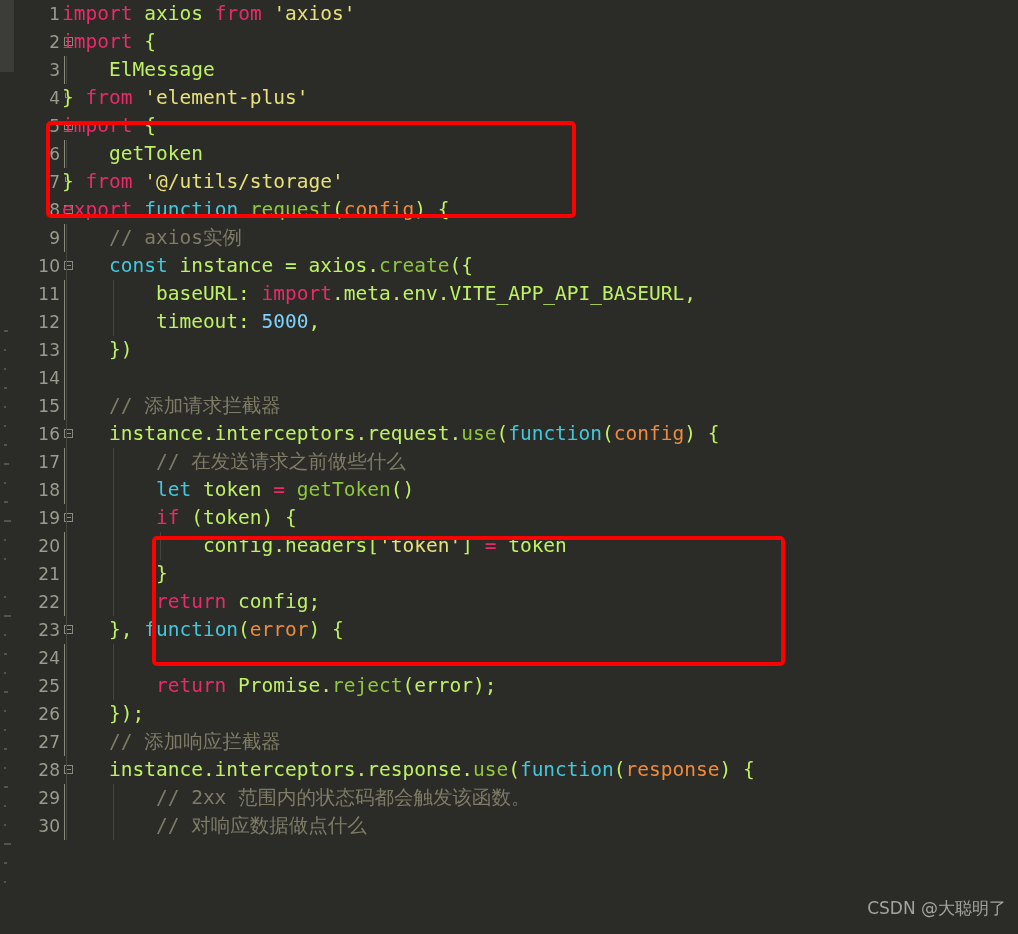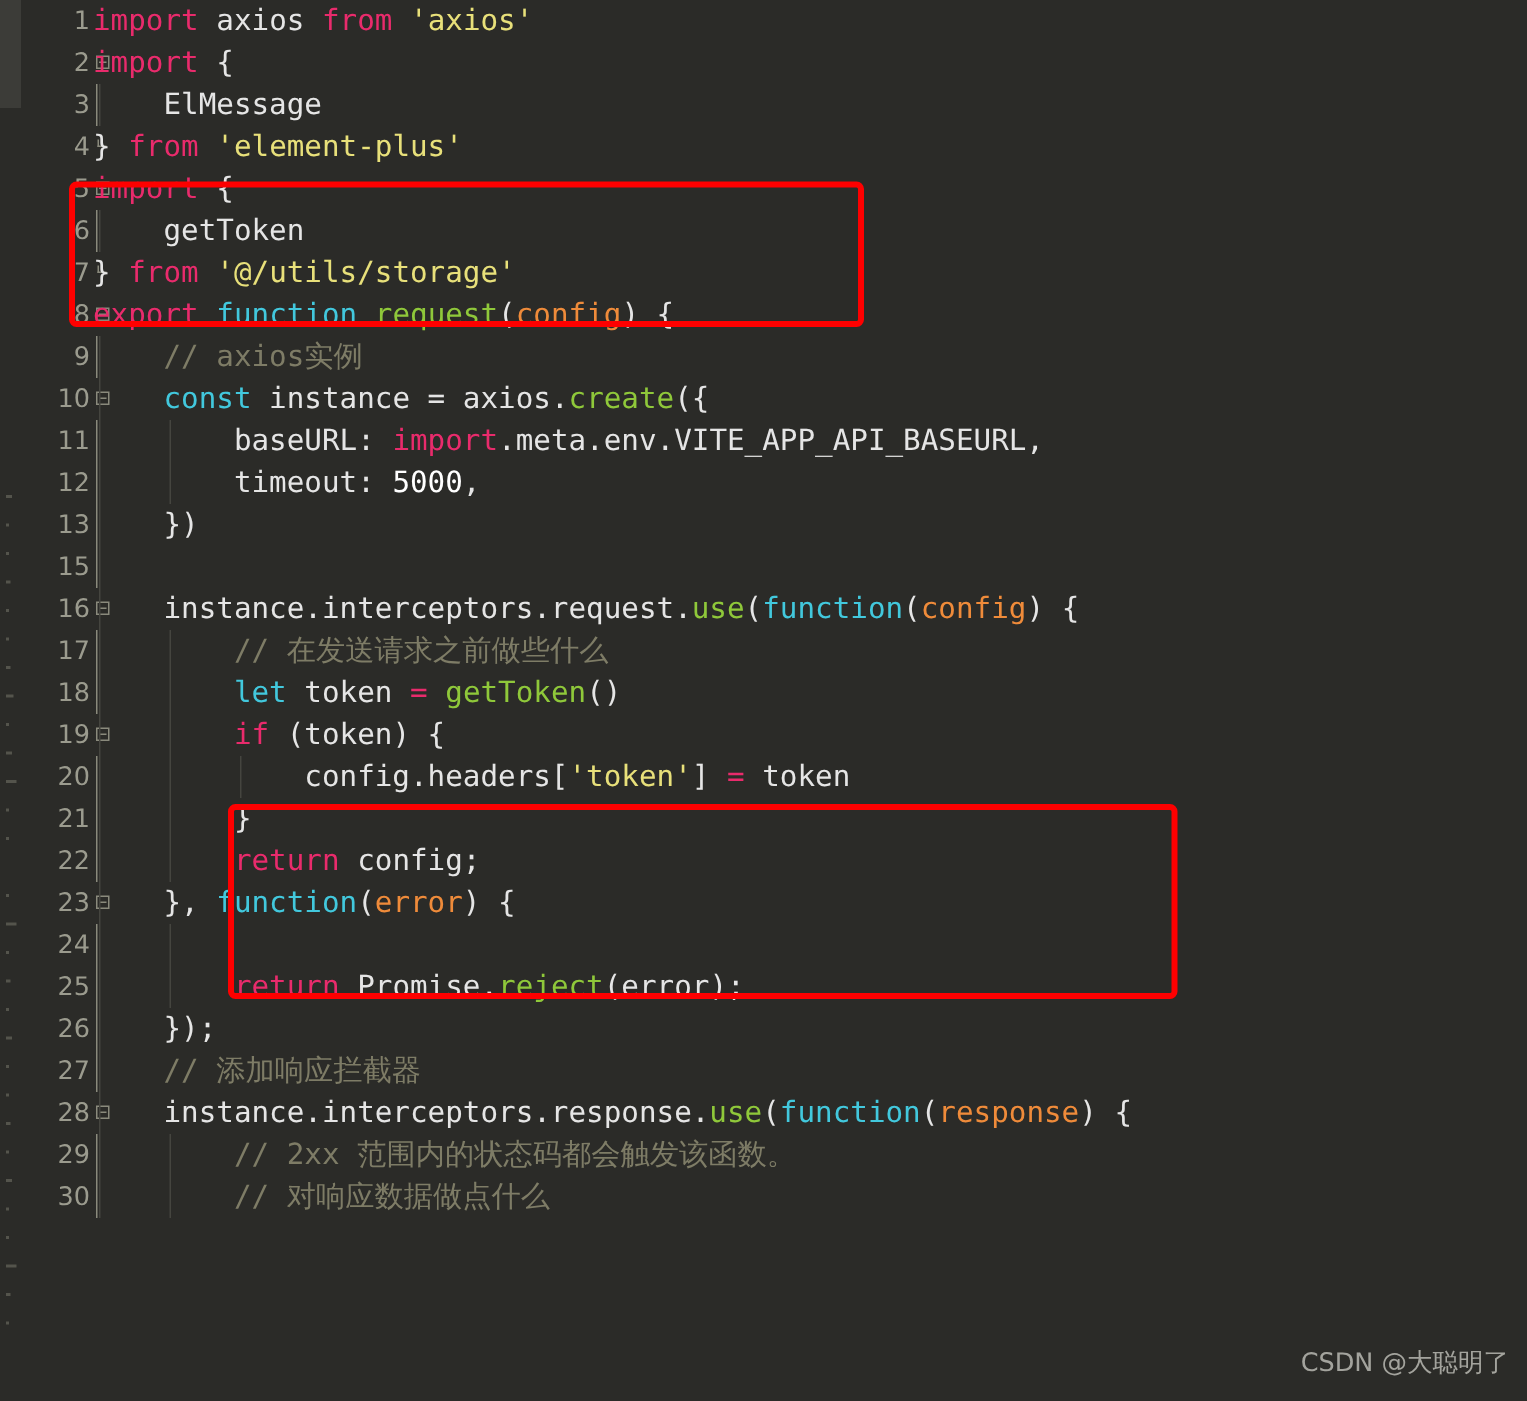--- a/index.html
+++ b/index.html
@@ -122,22 +122,22 @@
     height: 28px;
     background: #45453f;
   }
 
   
   .kw      { color: #e92b6c; }            
   .fnkw    { color: #42c8dd; }  
   .fname   { color: #8fc83a; }            
   .param   { color: #ef8b3a; }  
   .str     { color: #e8e07a; }            
-  .num     { color: #ffffff; }            
-  .plain   { color: #e5e5e5; }
+  .num     { color: #7dd3fc; }            
+  .plain   { color: #bef264; }
   .cmt     { color: #7e7c66; }            
   .op      { color: #e92b6c; }            
 
   
   .redbox {
     position: absolute;
     border: 4px solid #fe0000;
     border-radius: 5px;
     box-sizing: border-box;
     pointer-events: none;
@@ -202,21 +202,22 @@
         <div class="code-line"><span class="gutter">4</span><span class="fold endmark"></span><span class="text"><span class="plain">} </span><span class="kw">from</span><span class="plain"> </span><span class="str">'element-plus'</span></span></div>
         <div class="code-line"><span class="gutter">5</span><span class="fold dash"></span><span class="text"><span class="kw">import</span><span class="plain"> {</span></span></div>
         <div class="code-line"><span class="gutter">6</span><span class="fold bar"></span><span class="guide" style="left: 52px;"></span><span class="text"><span class="plain">    getToken</span></span></div>
         <div class="code-line"><span class="gutter">7</span><span class="fold endmark"></span><span class="text"><span class="plain">} </span><span class="kw">from</span><span class="plain"> </span><span class="str">'@/utils/storage'</span></span></div>
         <div class="code-line"><span class="gutter">8</span><span class="fold dash"></span><span class="text"><span class="kw">export</span><span class="plain"> </span><span class="fnkw">function</span><span class="plain"> </span><span class="fname">request</span><span class="plain">(</span><span class="param">config</span><span class="plain">) {</span></span></div>
         <div class="code-line"><span class="gutter">9</span><span class="fold bar"></span><span class="guide" style="left: 52px;"></span><span class="text"><span class="cmt">    // axios实例</span></span></div>
         <div class="code-line"><span class="gutter">10</span><span class="fold dash"></span><span class="guide" style="left: 52px;"></span><span class="text"><span class="plain">    </span><span class="fnkw">const</span><span class="plain"> instance </span><span class="plain">=</span><span class="plain"> axios.</span><span class="fname">create</span><span class="plain">({</span></span></div>
         <div class="code-line"><span class="gutter">11</span><span class="fold bar"></span><span class="guide" style="left: 52px;"></span><span class="guide" style="left: 98.88px;"></span><span class="text"><span class="plain">        baseURL: </span><span class="kw">import</span><span class="plain">.meta.env.VITE_APP_API_BASEURL,</span></span></div>
         <div class="code-line"><span class="gutter">12</span><span class="fold bar"></span><span class="guide" style="left: 52px;"></span><span class="guide" style="left: 98.88px;"></span><span class="text"><span class="plain">        timeout: </span><span class="num">5000</span><span class="plain">,</span></span></div>
         <div class="code-line"><span class="gutter">13</span><span class="fold bar"></span><span class="guide" style="left: 52px;"></span><span class="text"><span class="plain">    })</span></span></div>
-        <div class="code-line"><span class="gutter">15</span><span class="fold bar"></span><span class="guide" style="left: 52px;"></span></div>
+        <div class="code-line"><span class="gutter">14</span><span class="fold bar"></span><span class="guide" style="left: 52px;"></span><span class="text"><span class="plain"></span></span></div>
+        <div class="code-line"><span class="gutter">15</span><span class="fold bar"></span><span class="guide" style="left: 52px;"></span><span class="text"><span class="cmt">    // 添加请求拦截器</span></span></div>
         <div class="code-line"><span class="gutter">16</span><span class="fold dash"></span><span class="guide" style="left: 52px;"></span><span class="text"><span class="plain">    instance.interceptors.request.</span><span class="fname">use</span><span class="plain">(</span><span class="fnkw">function</span><span class="plain">(</span><span class="param">config</span><span class="plain">) {</span></span></div>
         <div class="code-line"><span class="gutter">17</span><span class="fold bar"></span><span class="guide" style="left: 52px;"></span><span class="guide" style="left: 98.88px;"></span><span class="text"><span class="cmt">        // 在发送请求之前做些什么</span></span></div>
         <div class="code-line"><span class="gutter">18</span><span class="fold bar"></span><span class="guide" style="left: 52px;"></span><span class="guide" style="left: 98.88px;"></span><span class="text"><span class="plain">        </span><span class="fnkw">let</span><span class="plain"> token </span><span class="op">=</span><span class="plain"> </span><span class="fname">getToken</span><span class="plain">()</span></span></div>
         <div class="code-line"><span class="gutter">19</span><span class="fold dash"></span><span class="guide" style="left: 52px;"></span><span class="guide" style="left: 98.88px;"></span><span class="text"><span class="plain">        </span><span class="kw">if</span><span class="plain"> (token) {</span></span></div>
         <div class="code-line"><span class="gutter">20</span><span class="fold bar"></span><span class="guide" style="left: 52px;"></span><span class="guide" style="left: 98.88px;"></span><span class="guide" style="left: 145.76px;"></span><span class="text"><span class="plain">            config.headers[</span><span class="str">'token'</span><span class="plain">] </span><span class="op">=</span><span class="plain"> token</span></span></div>
         <div class="code-line"><span class="gutter">21</span><span class="fold bar"></span><span class="guide" style="left: 52px;"></span><span class="guide" style="left: 98.88px;"></span><span class="text"><span class="plain">        }</span></span></div>
         <div class="code-line"><span class="gutter">22</span><span class="fold bar"></span><span class="guide" style="left: 52px;"></span><span class="guide" style="left: 98.88px;"></span><span class="text"><span class="plain">        </span><span class="kw">return</span><span class="plain"> config;</span></span></div>
         <div class="code-line"><span class="gutter">23</span><span class="fold dash"></span><span class="guide" style="left: 52px;"></span><span class="text"><span class="plain">    }, </span><span class="fnkw">function</span><span class="plain">(</span><span class="param">error</span><span class="plain">) {</span></span></div>
         <div class="code-line"><span class="gutter">24</span><span class="fold bar"></span><span class="guide" style="left: 52px;"></span><span class="guide" style="left: 98.88px;"></span></div>
         <div class="code-line"><span class="gutter">25</span><span class="fold bar"></span><span class="guide" style="left: 52px;"></span><span class="guide" style="left: 98.88px;"></span><span class="text"><span class="plain">        </span><span class="kw">return</span><span class="plain"> Promise.</span><span class="fname">reject</span><span class="plain">(error);</span></span></div>

